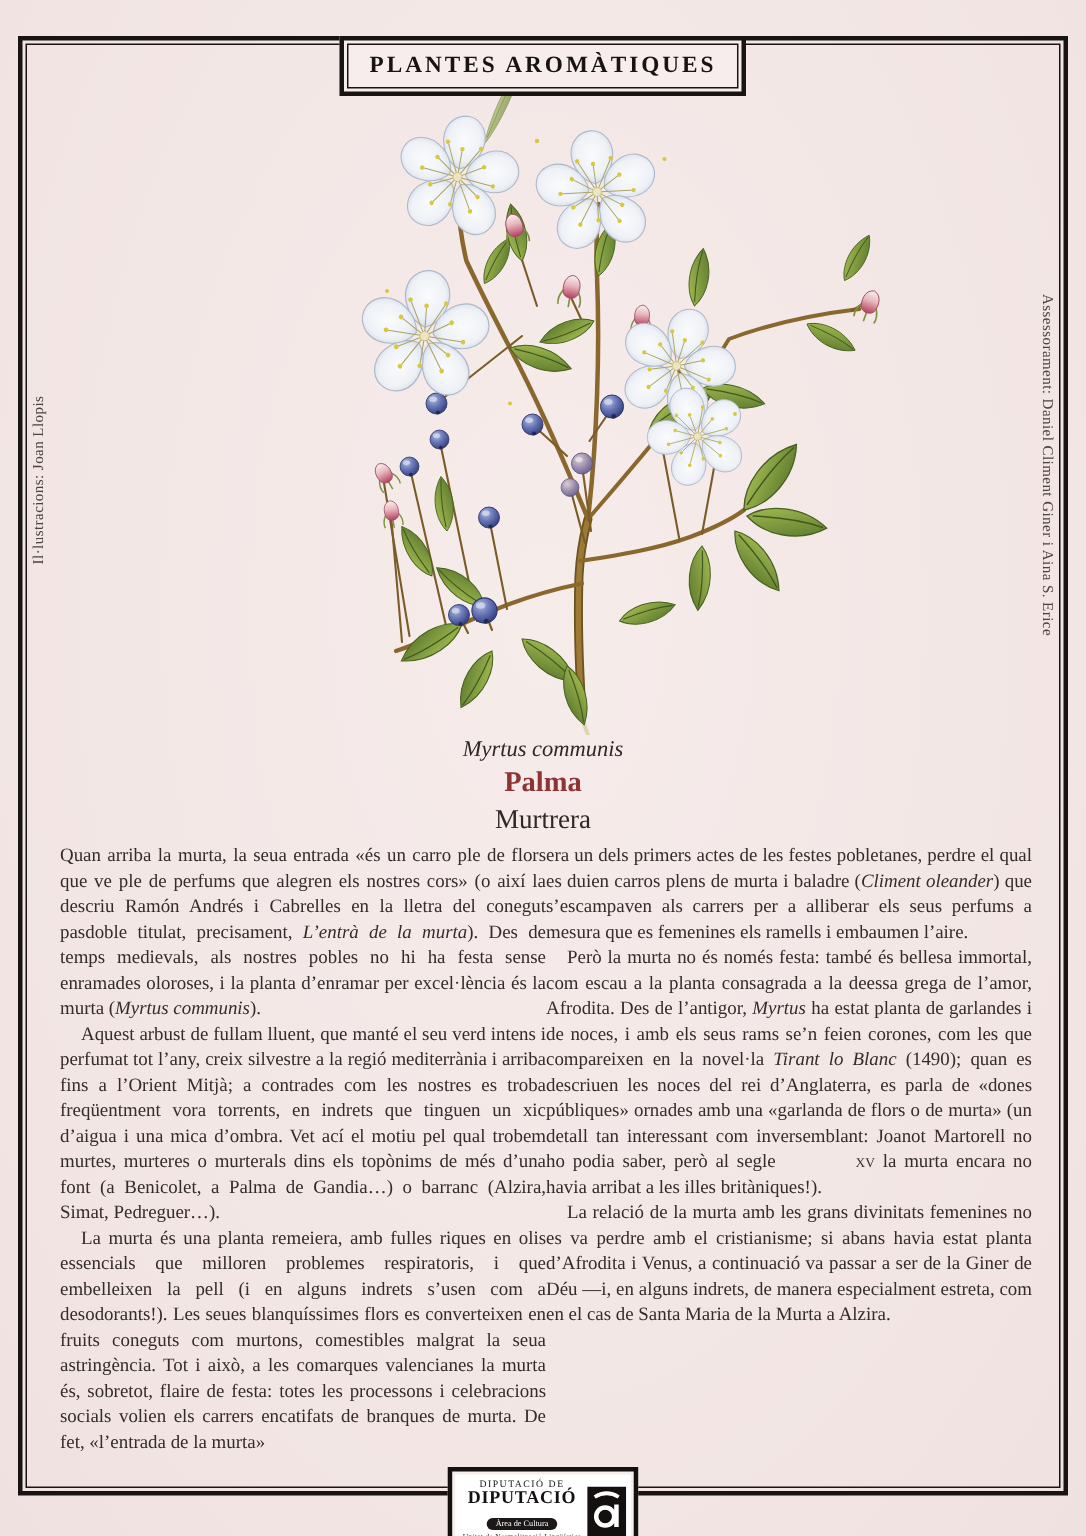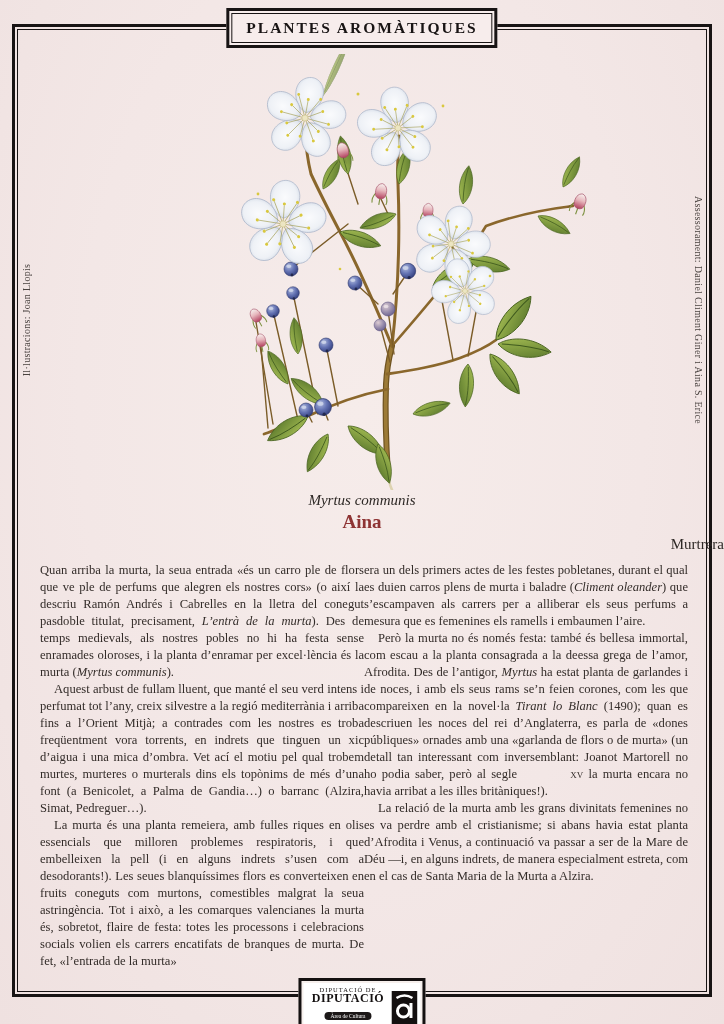--- a/index.html
+++ b/index.html
@@ -14,42 +14,42 @@
     background:radial-gradient(ellipse at 50% 40%, #f6ecea 0%, #f3e7e6 55%, #efe1e0 100%);
   }
   
   .frame-outer{
     position:absolute;left:12px;right:12px;top:24px;bottom:27px;
     border:3px solid #181414;z-index:1;
   }
   .frame-inner{position:absolute;inset:2px;border:1px solid #181414;}
   
   .title-box{
-    position:absolute;top:8px;left:50%;transform:translateX(-50%);
+    position:absolute;top:24px;left:50%;transform:translateX(-50%);
     background:#f7edec;border:3px solid #181414;z-index:3;
   }
   .title-inner{border:1px solid #181414;margin:2px;padding:5px 14px;}
   .title-inner span{
     font-size:15.5px;font-weight:bold;letter-spacing:2px;color:#181414;
     white-space:nowrap;
   }
   
   .credit{
     position:absolute;white-space:nowrap;font-size:10px;color:#4a4340;
     letter-spacing:0.3px;z-index:2;
   }
   .credit-left{left:26px;top:320px;transform:translate(-50%,-50%) rotate(-90deg);}
   .credit-right{left:698px;top:310px;transform:translate(-50%,-50%) rotate(90deg);}
   
   .illustration{position:absolute;left:228px;top:54px;z-index:2;}
   
   .species{position:absolute;top:492px;left:0;width:724px;text-align:center;z-index:2;}
   .species .latin{font-style:italic;font-size:15px;color:#2e2926;}
   .species .common{font-size:19px;font-weight:bold;color:#8e3434;margin-top:2px;}
-  .species .secondary{font-size:15px;color:#2e2926;margin-top:3px;text-align:right;}
+  .species .secondary{font-size:18px;color:#2e2926;margin-top:3px;}
   
   .columns{
     position:absolute;left:40px;top:562px;width:658px;
     display:flex;gap:0;z-index:2;
   }
   .col{width:324px;flex:none;font-size:12.6px;line-height:17px;color:#332c29;}
   .col p{margin:0;text-align:justify;}
   .col p.ind{text-indent:14px;}
   .col i{font-style:italic;}
   .col .sc{font-variant:small-caps;margin-left:48px;}
@@ -258,34 +258,34 @@
           <circle cx="215" cy="52" r="1.4"></circle>
           <circle cx="30" cy="140" r="1.4"></circle>
         <circle cx="112" cy="215" r="1.3"></circle>
           <circle cx="262" cy="222" r="1.3"></circle>
       </g>
     </svg>
   </div>
 
   <div class="species">
     <div class="latin">Myrtus communis</div>
-    <div class="common">Aina</div>
+    <div class="common">Palma</div>
     <div class="secondary">Murtrera</div>
   </div>
 
   <div class="columns">
     <div class="col">
         <p><span>Quan arriba la murta, la seua entrada «és un carro ple de flors que ve ple de perfums que alegren els nostres cors» (o així la descriu Ramón Andrés i Cabrelles en la lletra del conegut pasdoble titulat, precisament, </span><i>L’entrà de la murta</i><span>). Des de temps medievals, als nostres pobles no hi ha festa sense enramades oloroses, i la planta d’enramar per excel·lència és la murta (</span><i>Myrtus communis</i><span>).</span></p>
         <p class="ind"><span>Aquest arbust de fullam lluent, que manté el seu verd intens i perfumat tot l’any, creix silvestre a la regió mediterrània i arriba fins a l’Orient Mitjà; a contrades com les nostres es troba freqüentment vora torrents, en indrets que tinguen un xic d’aigua i una mica d’ombra. Vet ací el motiu pel qual trobem murtes, murteres o murterals dins els topònims de més d’una font (a Benicolet, a Palma de Gandia…) o barranc (Alzira, Simat, Pedreguer…).</span></p>
         <p class="ind"><span>La murta és una planta remeiera, amb fulles riques en olis essencials que milloren problemes respiratoris, i que embelleixen la pell (i en alguns indrets s’usen com a desodorants!). Les seues blanquíssimes flors es converteixen en fruits coneguts com murtons, comestibles malgrat la seua astringència. Tot i això, a les comarques valencianes la murta és, sobretot, flaire de festa: totes les processons i celebracions socials volien els carrers encatifats de branques de murta. De fet, «l’entrada de la murta»</span></p>
       </div>
     <div class="col">
-        <p><span>era un dels primers actes de les festes pobletanes, durant el qual es duien carros plens de murta i baladre (</span><i>Climent oleander</i><span>) que s’escampaven als carrers per a alliberar els seus perfums a mesura que es femenines els ramells i embaumen l’aire.</span></p>
+        <p><span>era un dels primers actes de les festes pobletanes, perdre el qual es duien carros plens de murta i baladre (</span><i>Climent oleander</i><span>) que s’escampaven als carrers per a alliberar els seus perfums a mesura que es femenines els ramells i embaumen l’aire.</span></p>
         <p class="ind"><span>Però la murta no és només festa: també és bellesa immortal, com escau a la planta consagrada a la deessa grega de l’amor, Afrodita. Des de l’antigor, </span><i>Myrtus</i><span> ha estat planta de garlandes i de noces, i amb els seus rams se’n feien corones, com les que compareixen en la novel·la </span><i>Tirant lo Blanc</i><span> (1490); quan es descriuen les noces del rei d’Anglaterra, es parla de «dones públiques» ornades amb una «garlanda de flors o de murta» (un detall tan interessant com inversemblant: Joanot Martorell no ho podia saber, però al segle </span><span class="sc">xv</span><span> la murta encara no havia arribat a les illes britàniques!).</span></p>
-        <p class="ind"><span>La relació de la murta amb les grans divinitats femenines no es va perdre amb el cristianisme; si abans havia estat planta d’Afrodita i Venus, a continuació va passar a ser de la Mare de Déu —i, en alguns indrets, de manera especialment estreta, com en el cas de Santa Maria de la Murta a Alzira.</span></p>
+        <p class="ind"><span>La relació de la murta amb les grans divinitats femenines no es va perdre amb el cristianisme; si abans havia estat planta d’Afrodita i Venus, a continuació va passar a ser de la Giner de Déu —i, en alguns indrets, de manera especialment estreta, com en el cas de Santa Maria de la Murta a Alzira.</span></p>
       </div>
   </div>
 
   <div class="footer-logo">
     <div class="logo-inner">
       <div class="logo-left">
         <div class="dip1">DIPUTACIÓ DE</div>
         <div class="dip2">DIPUTACIÓ</div>
         <div><span class="dip3">Àrea de Cultura</span></div>
         <div class="dip4">Unitat de Normalització Lingüística</div>

